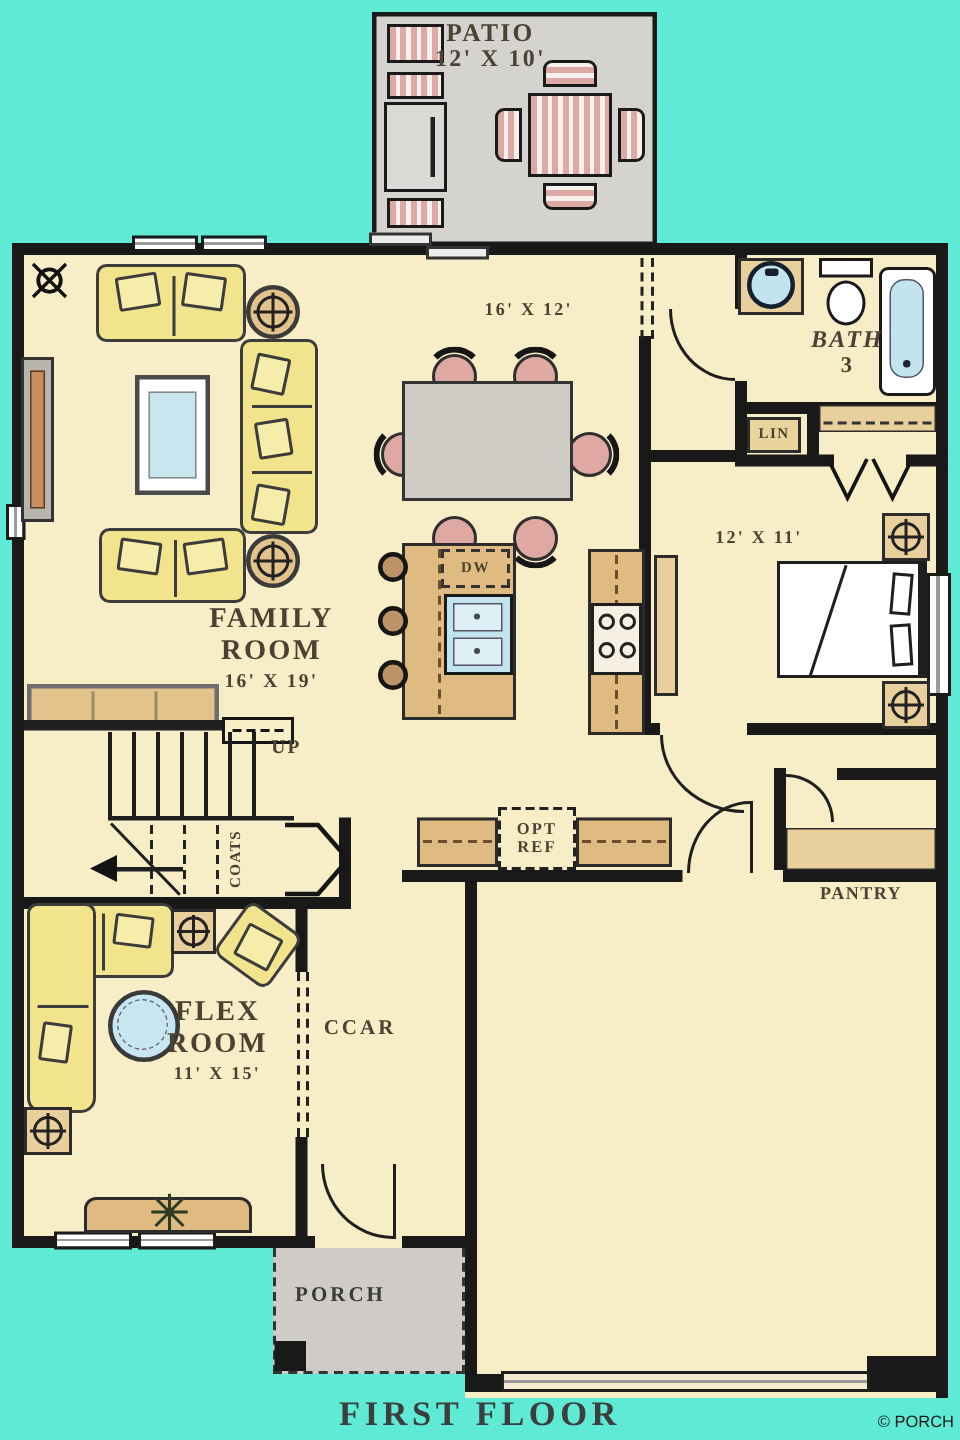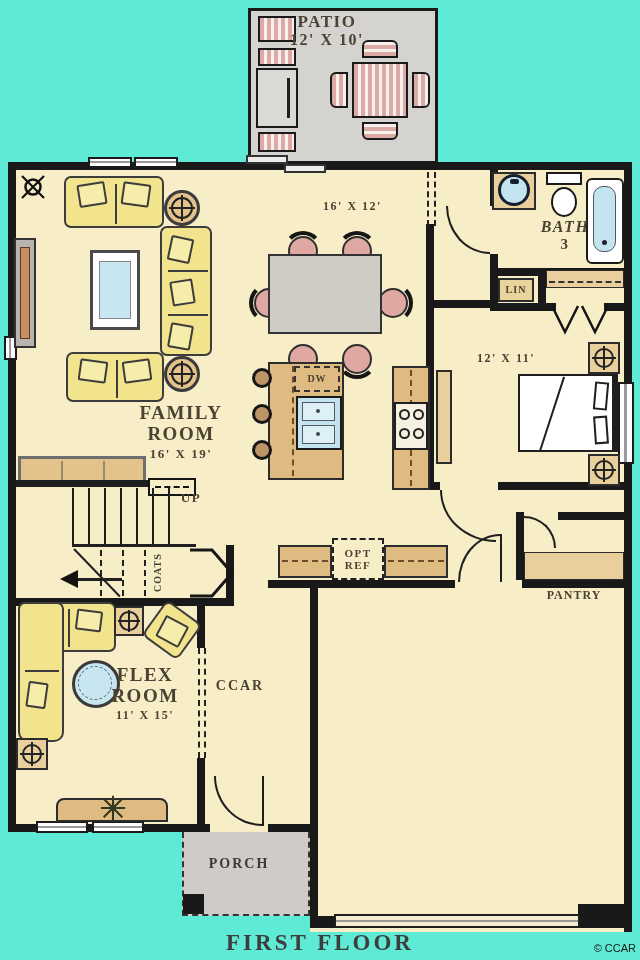--- a/index.html
+++ b/index.html
@@ -292,21 +292,21 @@
         <g stroke="#2f3a22" stroke-width="2.2">
           <path d="M15 2V28M2 15H28M5 5L25 25M25 5L5 25"></path>
         </g>
         <circle cx="15" cy="15" r="3.2" fill="#2f3a22"></circle>
       </svg>
   </div>
 
   <div class="a lab" style="left:205px;top:678px;width:70px;font-size:14px;letter-spacing:2px;">CCAR</div>
 
   <div class="a" style="left:182px;top:832px;width:128px;height:84px;background:#cfccc7;border:2px dashed #333;border-top:none;"></div>
-  <div class="a lab" style="left:184px;top:856px;width:110px;font-size:14px;letter-spacing:2px;color:#3a3a3a;">PORCH</div>
+  <div class="a lab" style="left:172px;top:856px;width:110px;font-size:14px;letter-spacing:2px;color:#3a3a3a;">PORCH</div>
   <div class="a wall" style="left:183px;top:894px;width:21px;height:20px;"></div>
 
   <div class="a" style="left:334px;top:914px;width:246px;height:14px;border:2.5px solid #1f1f1f;background:linear-gradient(#f3ead0 0 42%,#999 42% 58%,#f3ead0 58%);"></div>
 
   <div class="a lab" style="left:200px;top:930px;width:240px;font-size:23px;letter-spacing:3px;color:#3d3d3d;font-weight:700;">FIRST FLOOR</div>
-  <div class="a" style="left:578px;top:942px;width:58px;font-family:'Liberation Sans',sans-serif;font-size:11px;color:#1a1a1a;text-align:right;">© CCAR</div>
+  <div class="a" style="left:578px;top:942px;width:58px;font-family:'Liberation Sans',sans-serif;font-size:11px;color:#1a1a1a;text-align:right;">© PORCH</div>
 
 </div>
 
 </body></html>

